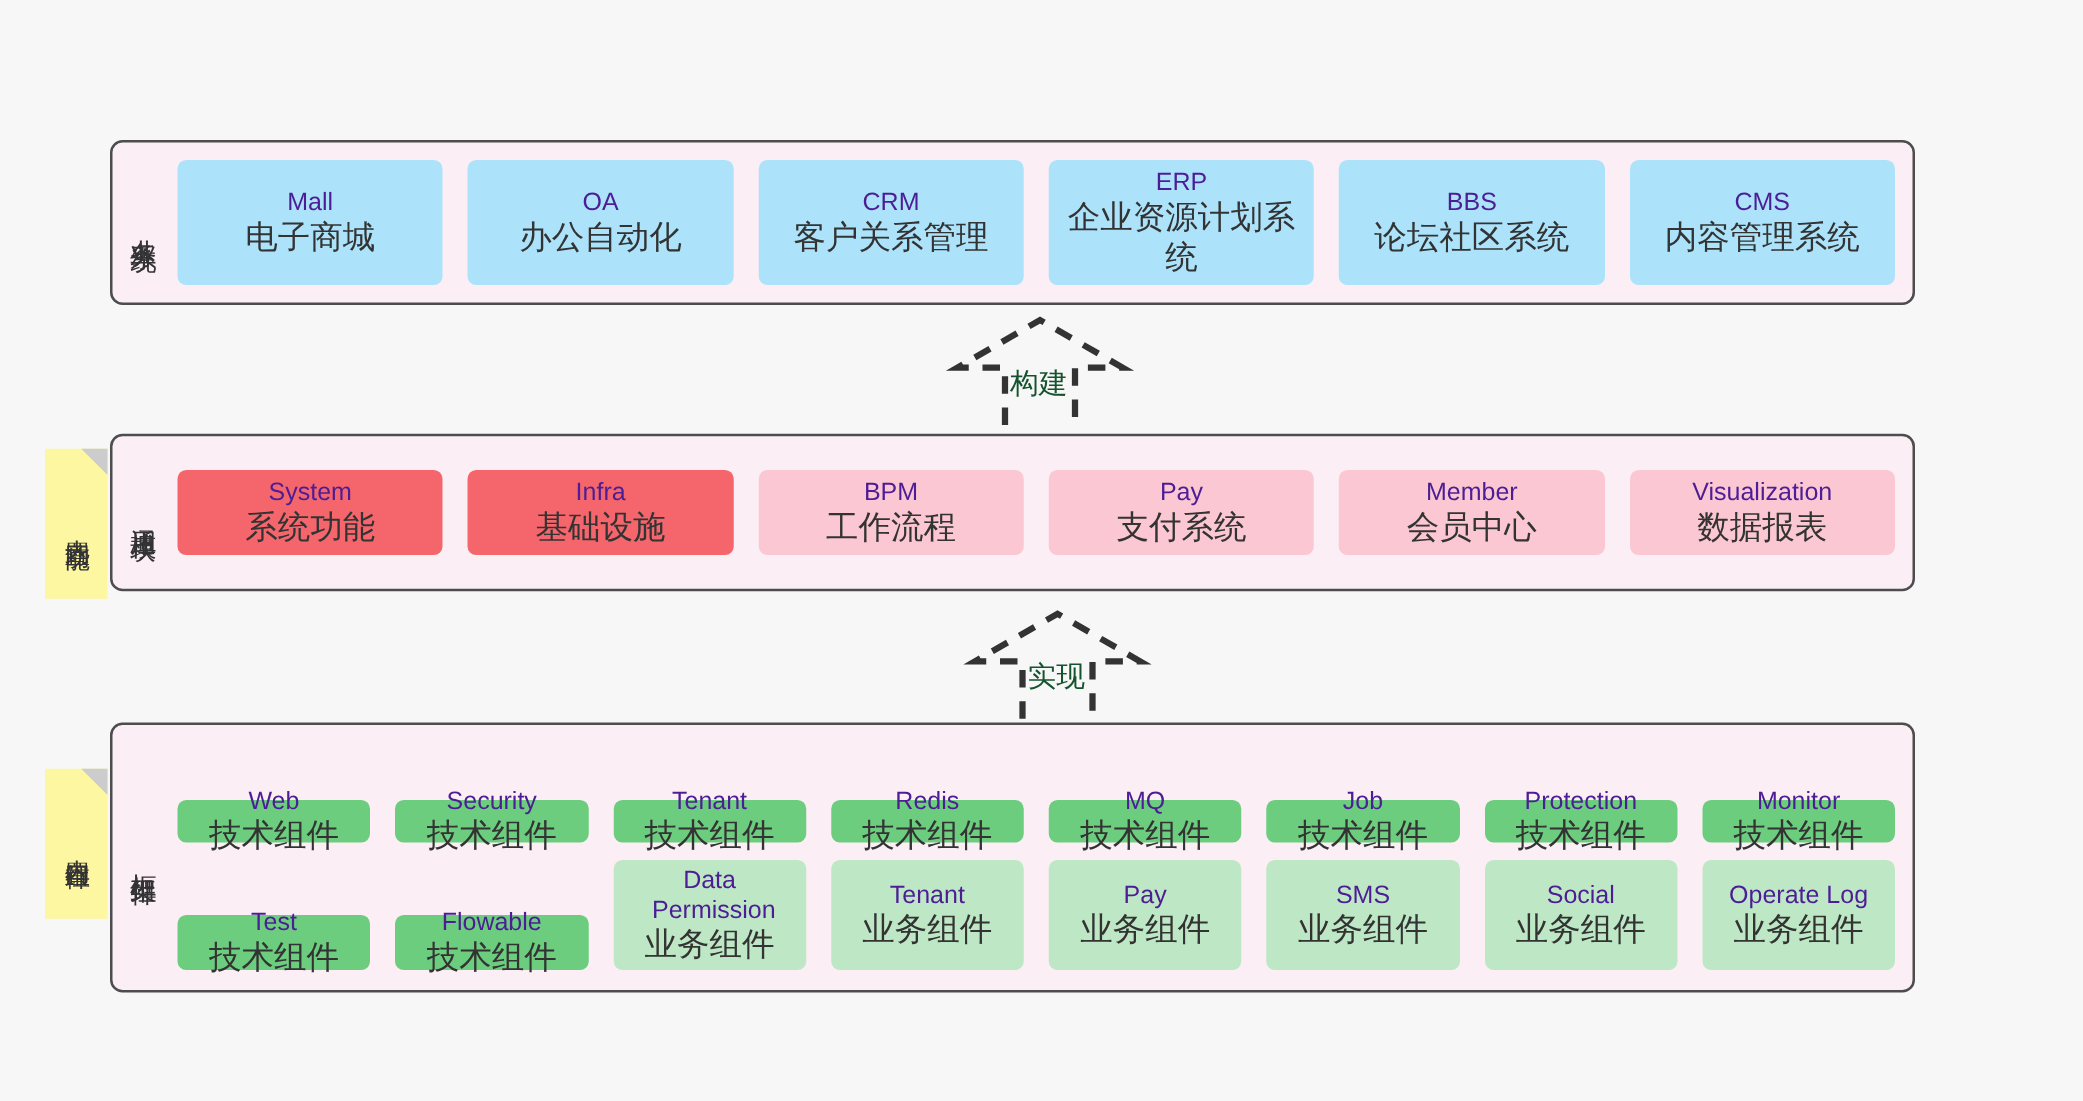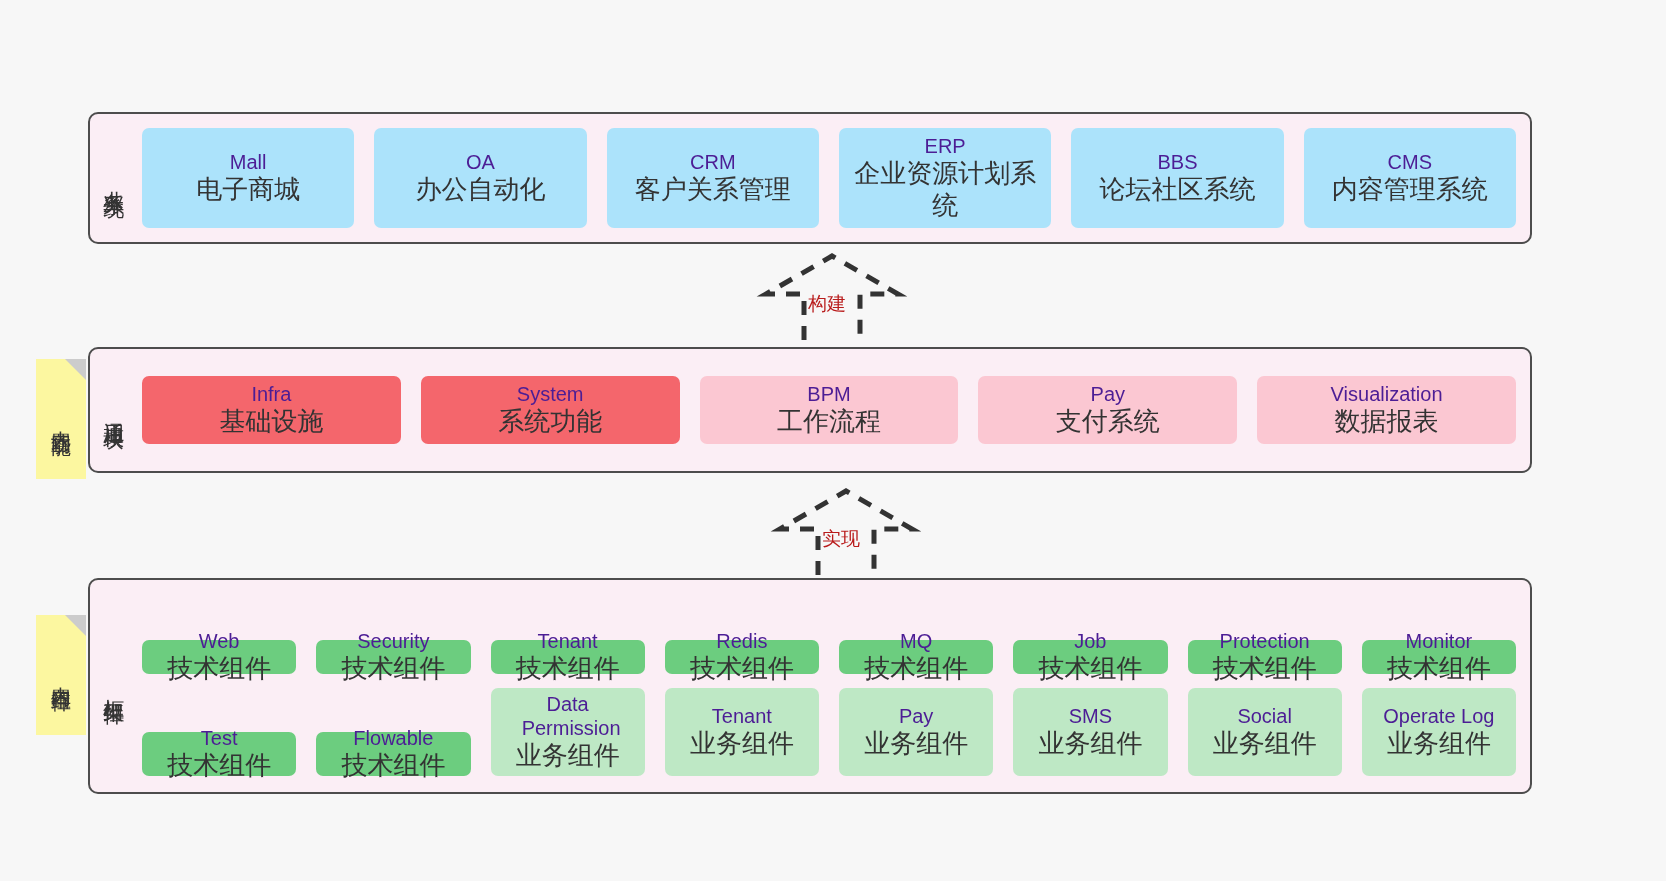--- a/index.html
+++ b/index.html
@@ -118,22 +118,22 @@
     border-left: 21px solid transparent;
     border-top: 21px solid #cccccc;
   }
 
   
   .arrow-wrap {
     position: absolute;
   }
   .arrow-label {
     position: absolute;
-    font-size: 19px;
-    color: #b91c1c;
+    font-size: 23px;
+    color: #14532d;
     background: transparent;
     white-space: nowrap;
     user-select: none;
   }
 </style>
 </head>
 <body>
 
 <div id="canvas">
 
@@ -179,34 +179,38 @@
   <div class="sticky" id="sticky-builtin-features" style="left:36px; top:359px; width:50px; height:120px;">
     <span class="fold"></span>
     <span>内置功能</span>
   </div>
 
   <div class="band" id="band-common" style="left:88px; top:347px; width:1444px; height:126px;">
     <div class="band-title">通用模块</div>
     <div class="band-body">
       <div class="row">
         <div class="node c-red">
+          <span class="n-title">System</span>
+          <span class="n-sub">系统功能</span>
+        </div>
+        <div class="node c-red">
           <span class="n-title">Infra</span>
           <span class="n-sub">基础设施</span>
-        </div>
-        <div class="node c-red">
-          <span class="n-title">System</span>
-          <span class="n-sub">系统功能</span>
         </div>
         <div class="node c-pink">
           <span class="n-title">BPM</span>
           <span class="n-sub">工作流程</span>
         </div>
         <div class="node c-pink">
           <span class="n-title">Pay</span>
           <span class="n-sub">支付系统</span>
+        </div>
+        <div class="node c-pink">
+          <span class="n-title">Member</span>
+          <span class="n-sub">会员中心</span>
         </div>
         <div class="node c-pink">
           <span class="n-title">Visualization</span>
           <span class="n-sub">数据报表</span>
         </div>
       </div>
     </div>
   </div>
 
   <div class="arrow-wrap" style="left:766px; top:487px; width:160px; height:100px;">

